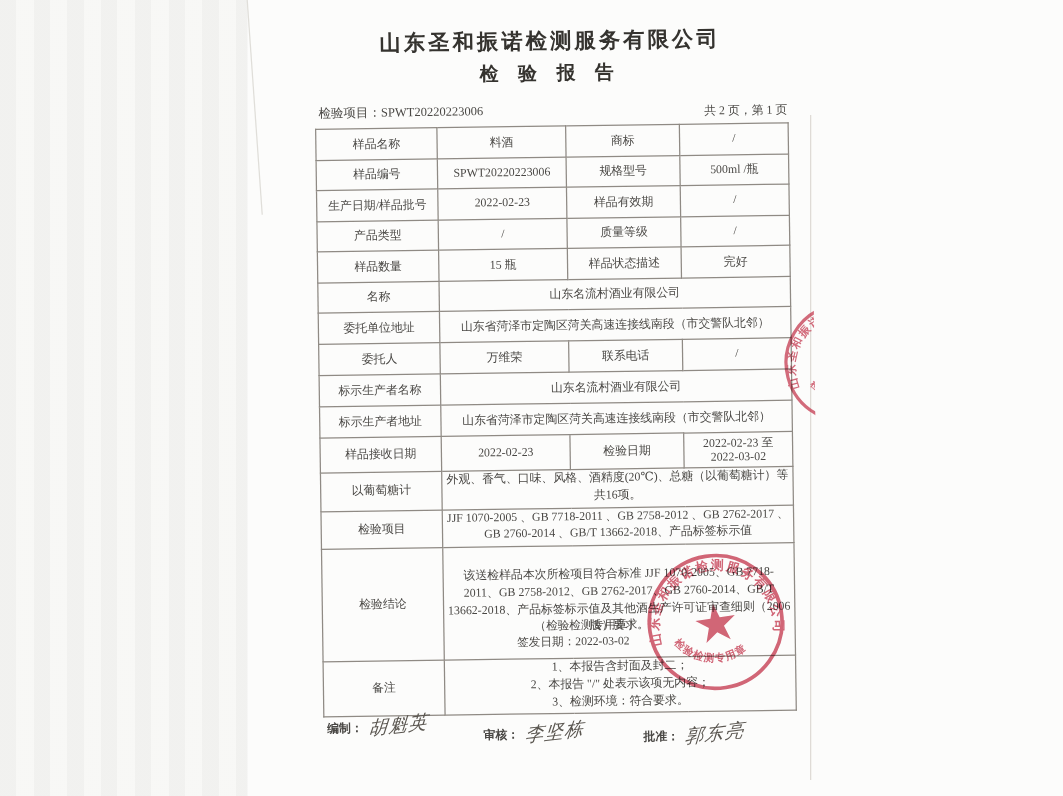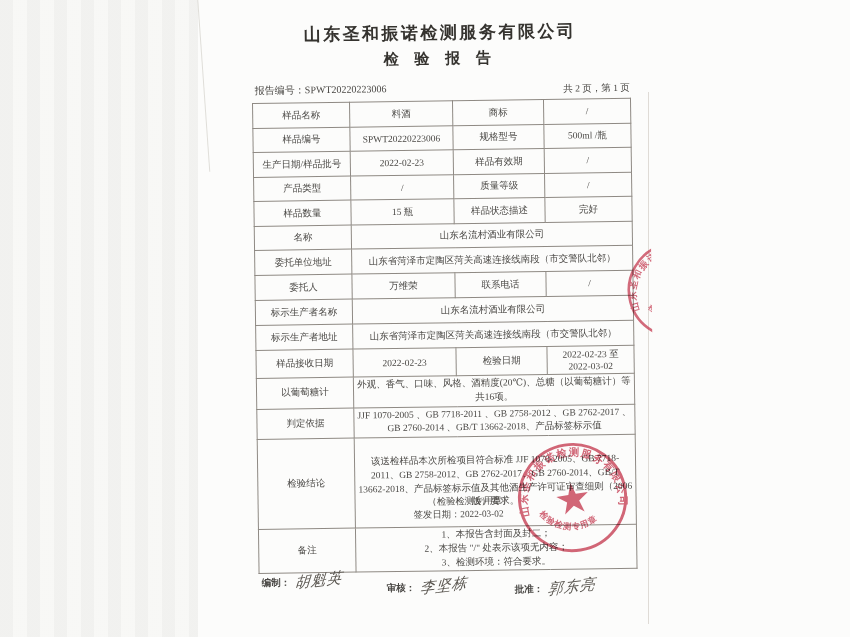--- a/index.html
+++ b/index.html
@@ -89,21 +89,21 @@
 
 <div class="scan-stripes"></div>
 <div class="paper"></div>
 <div class="paper-diagonal-edge"></div>
 <div class="paper-right-edge"></div>
 
 <div class="doc">
 
   <div class="company-title">山东圣和振诺检测服务有限公司</div>
   <div class="report-title">检 验 报 告</div>
-  <div class="report-no"><span>报告编号：</span><span>SPWT20220223006</span></div>
+  <div class="report-no"><span>检验项目：</span><span>SPWT20220223006</span></div>
   <div class="page-info">共 2 页，第 1 页</div>
 
   <table class="report">
     <colgroup>
         <col style="width:97px">
         <col style="width:103px">
         <col style="width:91px">
         <col style="width:87px">
       </colgroup>
     <tbody>
@@ -166,21 +166,21 @@
       <td>
         <div>2022-02-23 至</div>
         <div>2022-03-02</div>
       </td>
     </tr>
     <tr style="height:30px">
       <td>以葡萄糖计</td>
       <td colspan="3" class="txt small2">外观、香气、口味、风格、酒精度(20℃)、总糖（以葡萄糖计）等共16项。</td>
     </tr>
     <tr style="height:30px">
-      <td>判定依据</td>
+      <td>检验项目</td>
       <td colspan="3" class="txt small2">JJF 1070-2005 、GB 7718-2011 、GB 2758-2012 、GB 2762-2017 、GB 2760-2014 、GB/T 13662-2018、产品标签标示值</td>
     </tr>
     <tr style="height:90px">
       <td>检验结论</td>
       <td colspan="3" class="txt small2 concl-cell">
         <span>该送检样品本次所检项目符合标准 JJF 1070-2005、GB 7718-2011、GB 2758-2012、GB 2762-2017、GB 2760-2014、GB/T 13662-2018、产品标签标示值及其他酒生产许可证审查细则（2006版）要求。</span>
         <span class="seal-note">（检验检测专用章）</span>
         <span class="issue-date">签发日期：2022-03-02</span>
       </td>
     </tr>

